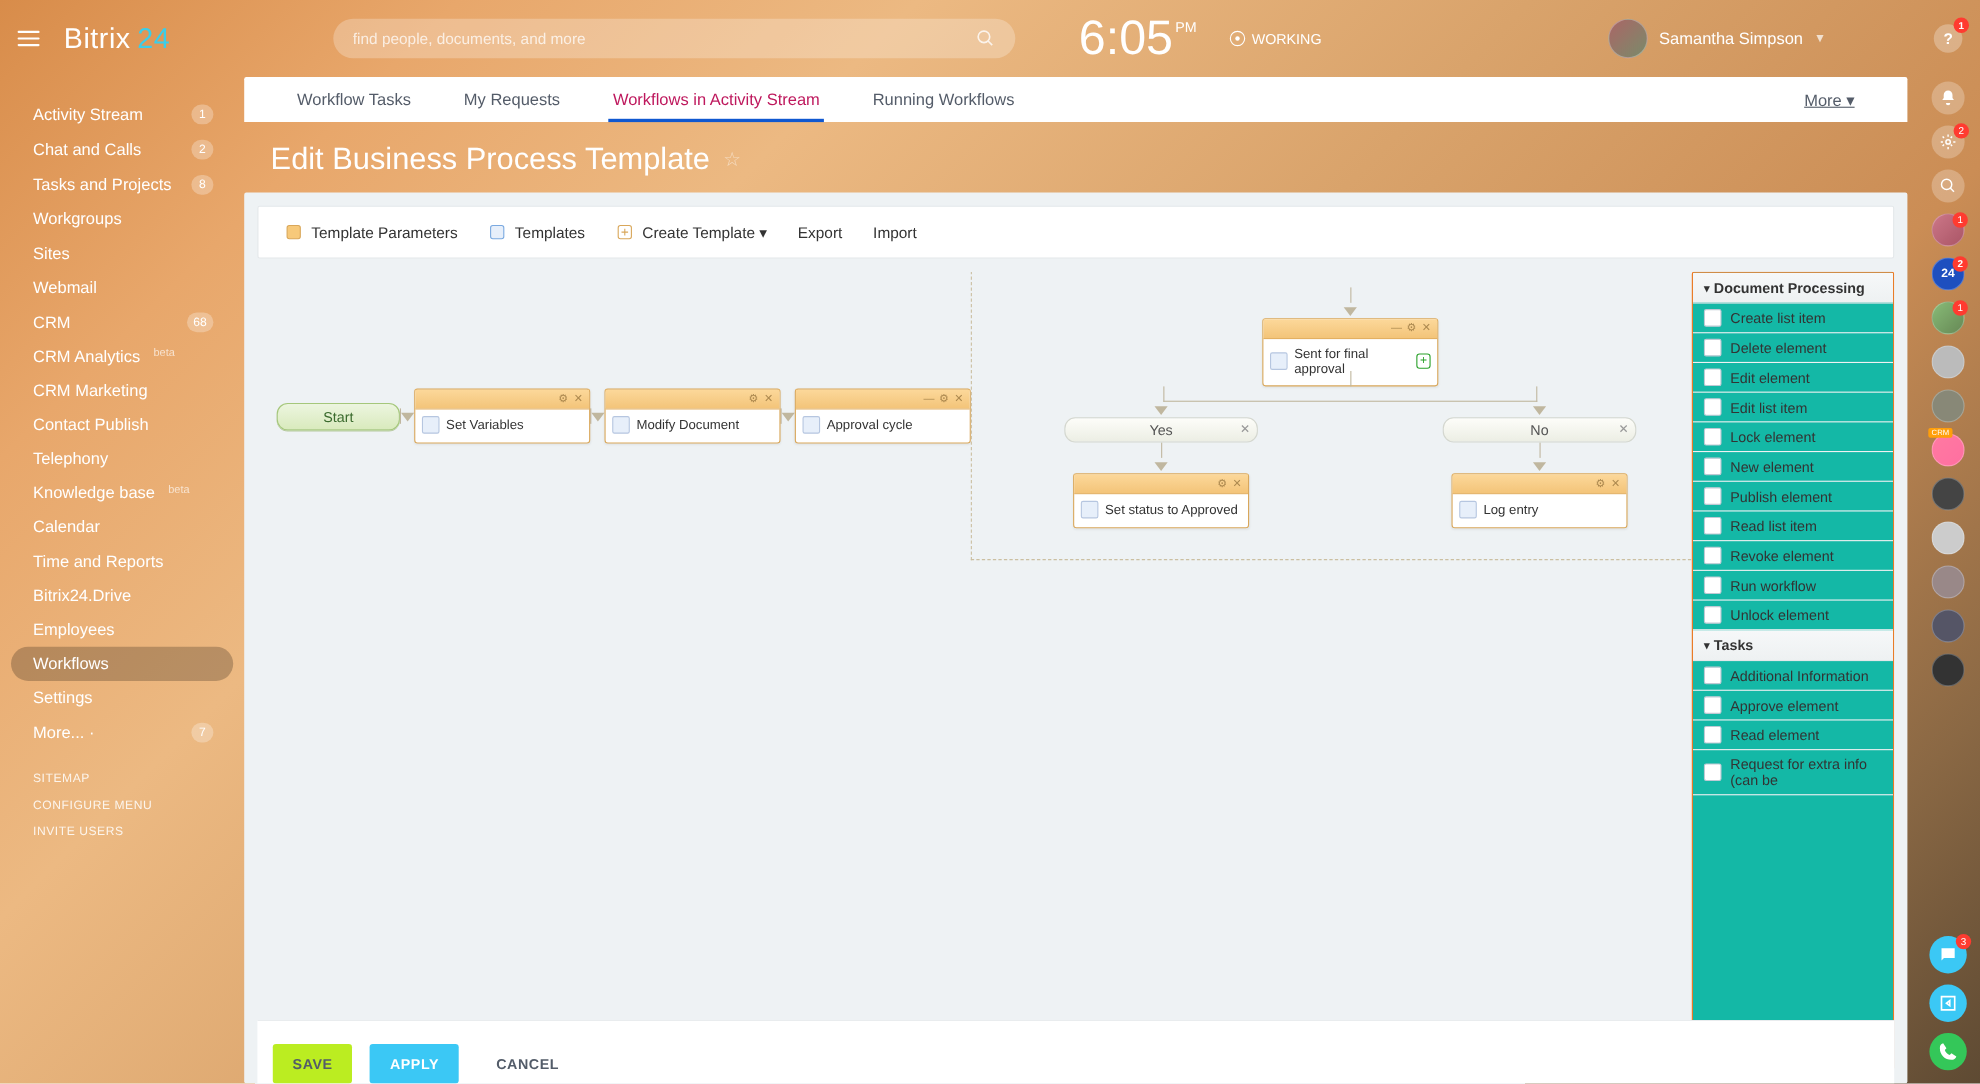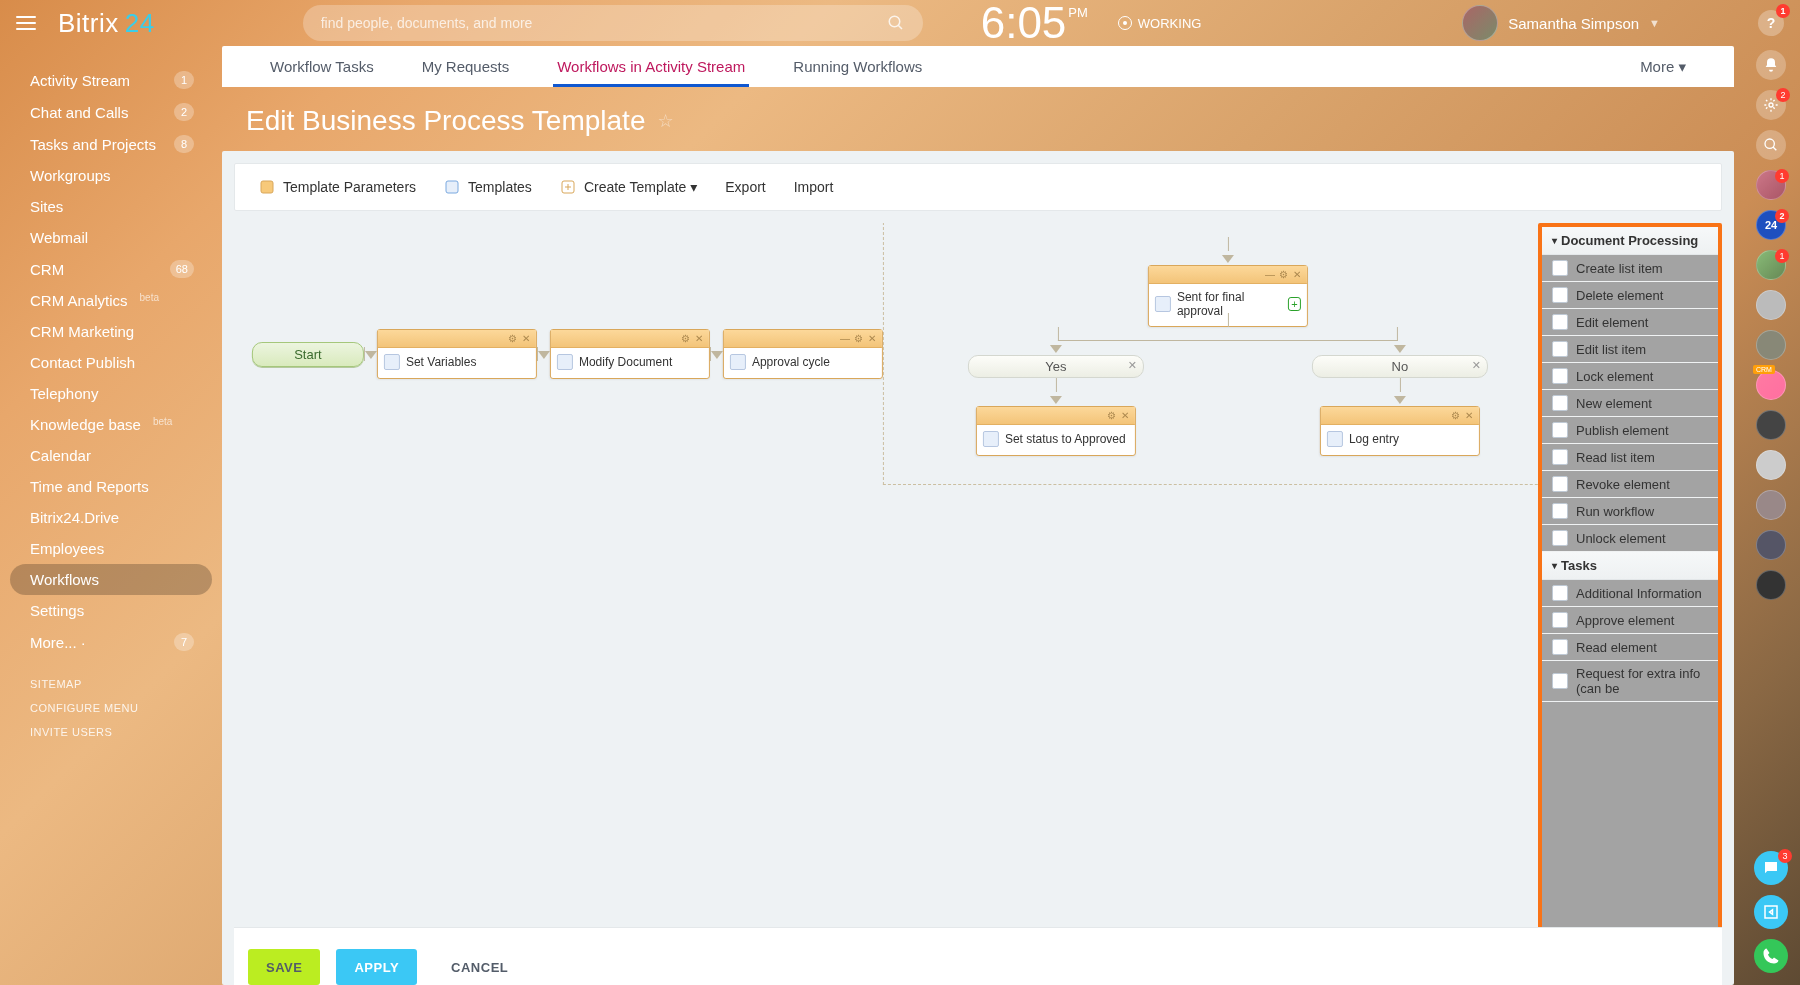--- a/index.html
+++ b/index.html
@@ -5,21 +5,21 @@
 * { margin: 0; padding: 0; box-sizing: border-box; font-family: -apple-system, BlinkMacSystemFont, "Segoe UI", Helvetica, Arial, sans-serif; }
 html, body { width: 1800px; height: 985px; overflow: hidden; }
 body {
   background: linear-gradient(135deg, #d88c4a 0%, #e8a76b 15%, #ecb982 30%, #d9a36b 50%, #cb8d55 70%, #8a6844 88%, #5e4a33 100%);
   display: flex;
   flex-direction: column;
 }
 
 
 .topbar {
-  height: 46px;
+  height: 70px;
   display: flex;
   align-items: center;
   padding: 0 16px;
   gap: 18px;
   position: relative;
 }
 .hamburger { width: 20px; height: 14px; display: flex; flex-direction: column; justify-content: space-between; cursor: pointer; margin-right: 4px; }
 .hamburger span { display: block; height: 2px; background: #fff; border-radius: 1px; }
 .brand { color: #fff; font-size: 26px; font-weight: 400; letter-spacing: .5px; display: flex; align-items: baseline; gap: 6px; }
 .brand .b24 { color: #3bcde8; font-weight: 300; }
@@ -72,21 +72,21 @@
   flex:1; display:flex; flex-direction:column;
   margin: 0 8px 0 0;
 }
 .tabs-bar {
   background:#fff; height: 41px; display:flex; align-items:stretch;
   border-radius: 2px 2px 0 0; padding: 0 24px;
 }
 .tab { display:flex; align-items:center; padding: 0 24px; color:#545c69; font-size:15px; cursor:pointer; position:relative; }
 .tab.active { color:#be185d; font-weight:500; }
 .tab.active::after { content:""; position:absolute; bottom:0; left:20px; right:20px; height:3px; background:#1058d0; }
-.tab-more { margin-left:auto; }
+.tab-more { margin-left:auto;text-decoration:underline; }
 
 .page-title-row { display:flex;align-items:center;gap:12px; padding: 18px 24px 14px; }
 .page-title { color:#fff; font-size:28px; font-weight:300; }
 .star { color:rgba(255,255,255,.5); font-size:18px; }
 
 .panel {
   background:#eef2f4; flex:1; display:flex; flex-direction:column;
   border-radius:2px; overflow:hidden; position:relative;
 }
 .toolbar {
@@ -120,21 +120,21 @@
 }
 .split { display:flex; width:100%; }
 .split-col { flex:1; display:flex; flex-direction:column; align-items:center; }
 .cond {
   min-width:176px; padding:3px 10px; border:1px solid #d4d7cf; border-radius:10px;
   background:linear-gradient(#fdfdf9,#eceee4); color:#555; font-size:13px; text-align:center; position:relative;
 }
 .cond .cls { position:absolute; right:6px; top:3px; font-size:11px; color:#999; cursor:pointer;}
 
 
-.palette { width:184px; background:#a3a3a3; border:4px solid #f97316; border-radius:2px; overflow-y:auto; font-size:13px;}
+.palette { width:184px; background:#14b8a6; border:1px solid #f97316; border-radius:2px; overflow-y:auto; font-size:13px;}
 .palette-group-head { background:linear-gradient(#f6f8f9,#eef1f2); padding:6px 10px; font-weight:bold; color:#333; border-bottom:1px solid #e3e7e9; display:flex;align-items:center;gap:4px;}
 .palette-group-head::before{content:"▾"; font-size:10px;}
 .palette-item { display:flex;align-items:center;gap:8px;padding:5px 10px;border-bottom:1px solid #f0f2f3;cursor:grab;color:#333;}
 .pal-icon{width:16px;height:16px;border:1px solid #bfc9d4;border-radius:2px;background:#fff;flex-shrink:0;position:relative;}
 
 
 .footer-bar {
   position:absolute; bottom:0; left:12px; right:12px; height:58px; background:#fff;
   border-top:1px solid #e4e8ea; display:flex; align-items:flex-end; gap:16px; padding:0 14px;
 }

